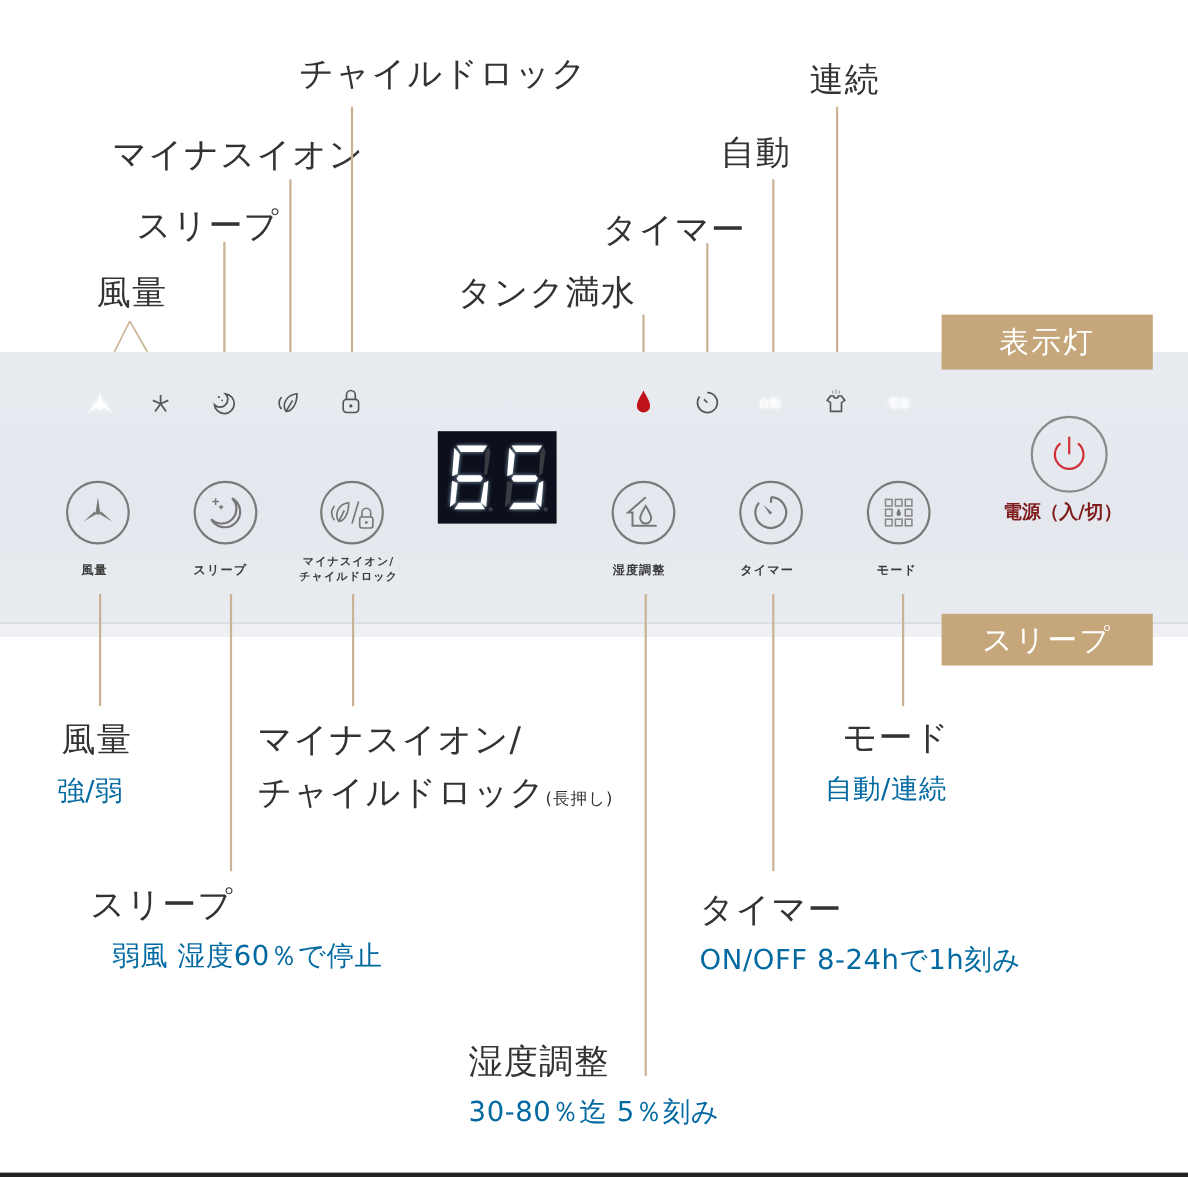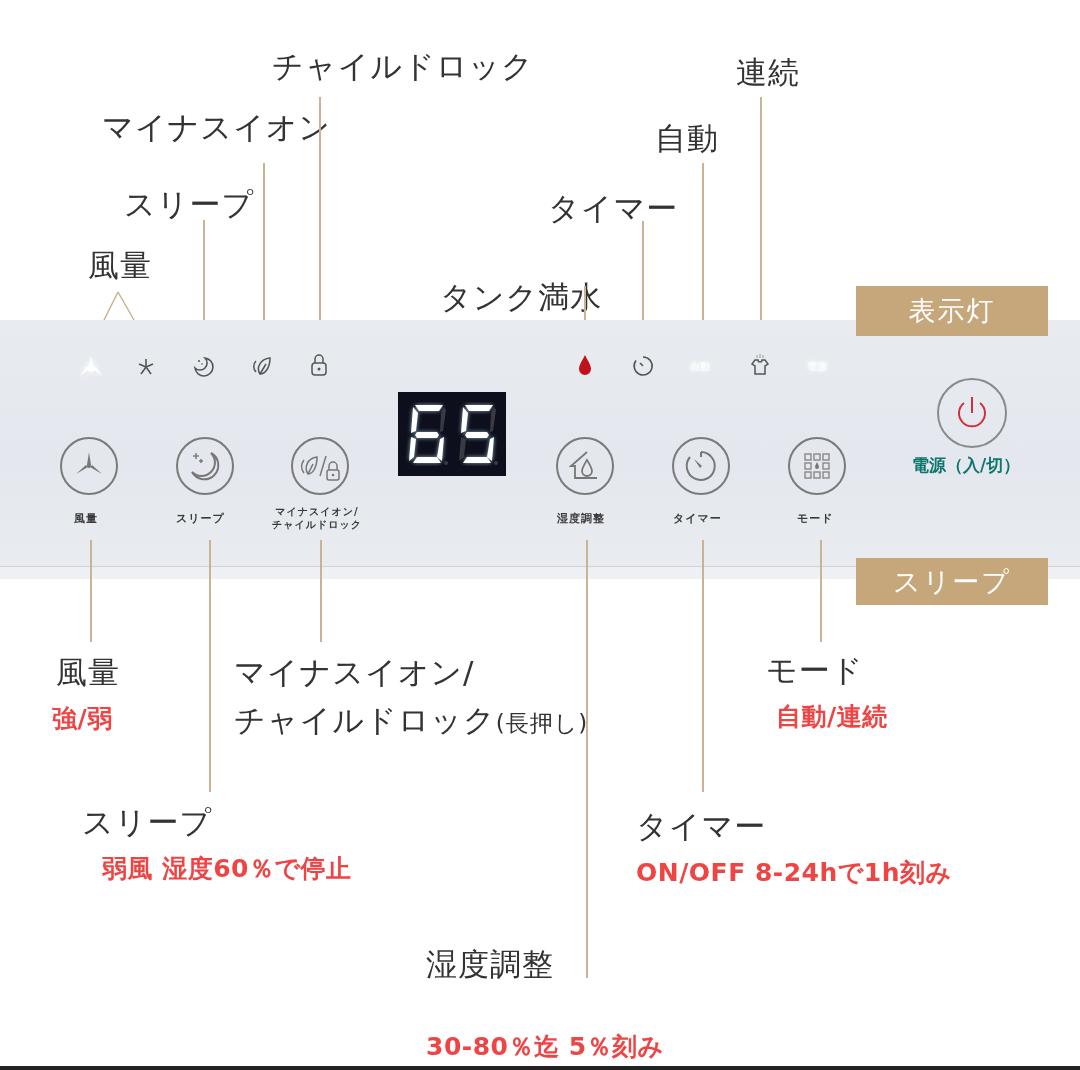--- a/index.html
+++ b/index.html
@@ -3,21 +3,21 @@
 <meta charset="utf-8">
 <style>
   html, body { margin: 0; padding: 0; background: #ffffff; }
   body {
     width: 1080px; height: 1070px; position: relative; overflow: hidden;
     font-family: "DejaVu Sans", "Liberation Sans", sans-serif;
     color: #3a3a3a;
   }
   .abs { position: absolute; }
   .callout { position: absolute; font-size: 31px; color: #333; white-space: nowrap; letter-spacing: 1px; }
-  .callout-sub { position: absolute; font-size: 25px; color: #ef4444; white-space: nowrap; letter-spacing: 0.5px; font-weight: bold; }
+  .callout-sub { position: absolute; font-size: 25px; color: #0369a1; white-space: nowrap; letter-spacing: 0.5px; }
   .vline { position: absolute; width: 1.5px; background: #c9b394; }
   .panel {
     position: absolute; left: 0; top: 320px; width: 1080px; height: 258px;
     background: linear-gradient(180deg, #e8ecf1 0%, #e4e8ee 55%, #e9ecf0 100%);
   }
   .panel-bottom-edge { position: absolute; left: 0; top: 566px; width: 1080px; height: 12px; background: #eef0f3; border-top: 1px solid #cfd3d9; }
   .tag {
     position: absolute; background: #c6a67b; color: #fff; font-size: 27px;
     display: flex; align-items: center; justify-content: center; letter-spacing: 2px;
   }
@@ -31,34 +31,34 @@
   .btn-label { position: absolute; font-size: 11px; color: #3a3a3a; font-weight: bold; text-align: center; white-space: nowrap; letter-spacing: 1px; line-height: 14px; }
   .display {
     position: absolute; left: 398px; top: 392px; width: 108px; height: 84px; background: #0d0f1c;
     display: flex; align-items: center; justify-content: center; gap: 6px;
   }
   .seg-digit { width: 44px; height: 64px; }
   .power-btn {
     position: absolute; left: 937px; top: 378px; width: 70px; height: 70px; border-radius: 50%;
     border: 2px solid #8a8a8a; box-sizing: border-box; display: flex; align-items: center; justify-content: center;
   }
-  .power-label { position: absolute; left: 912px; top: 454px; font-size: 17px; font-weight: bold; color: #0f766e; white-space: nowrap; }
+  .power-label { position: absolute; left: 912px; top: 454px; font-size: 17px; font-weight: bold; color: #7f1d1d; white-space: nowrap; }
   .bottom-line { position: absolute; left: 0; top: 1066px; width: 1080px; height: 4px; background: #222; }
 </style>
 </head>
 <body>
 
 <div class="callout" style="left:272px;top:46px;">チャイルドロック</div>
-<div class="callout" style="left:102px;top:107px;">マイナスイオン</div>
+<div class="callout" style="left:102px;top:120px;">マイナスイオン</div>
 <div class="callout" style="left:124px;top:184px;">スリープ</div>
 <div class="callout" style="left:88px;top:245px;">風量</div>
 <div class="callout" style="left:736px;top:52px;">連続</div>
 <div class="callout" style="left:655px;top:118px;">自動</div>
 <div class="callout" style="left:548px;top:188px;">タイマー</div>
-<div class="callout" style="left:440px;top:245px;margin-top:32px;">タンク満水</div>
+<div class="callout" style="left:416px;top:245px;">タンク満水</div>
 
 <svg class="abs" style="left:0;top:0;" width="1080" height="330">
   <g stroke="#c9b394" stroke-width="1.5" fill="none">
     <line x1="118" y1="292" x2="104" y2="320"></line>
     <line x1="118" y1="292" x2="134" y2="320"></line>
   </g>
 </svg>
 <div class="vline" style="left:203px;top:220px;height:105px;"></div>
 <div class="vline" style="left:263px;top:163px;height:162px;"></div>
 <div class="vline" style="left:319px;top:97px;height:228px;"></div>
@@ -274,28 +274,28 @@
 <div class="vline" style="left:320px;top:540px;height:102px;"></div>
 <div class="vline" style="left:586px;top:540px;height:438px;"></div>
 <div class="vline" style="left:702px;top:540px;height:252px;"></div>
 <div class="vline" style="left:820px;top:540px;height:102px;"></div>
 
 <div class="callout" style="left:56px;top:652px;">風量</div>
 <div class="callout-sub" style="left:52px;top:702px;">強/弱</div>
 
 <div class="callout" style="left:234px;top:652px;">マイナスイオン/</div>
 <div class="callout" style="left:234px;top:700px;">
-  <span>チャイルドロック</span><span style="font-size:23px;">(長押し)</span>
+  <span>チャイルドロック</span><span style="font-size:15px;">(長押し)</span>
 </div>
 
 <div class="callout" style="left:766px;top:650px;">モード</div>
-<div class="callout-sub" style="left:750px;top:700px;margin-left:26px;">自動/連続</div>
+<div class="callout-sub" style="left:750px;top:700px;">自動/連続</div>
 
 <div class="callout" style="left:82px;top:802px;">スリープ</div>
 <div class="callout-sub" style="left:82px;top:852px;margin-left:20px;">弱風 湿度60％で停止</div>
 
 <div class="callout" style="left:636px;top:806px;">タイマー</div>
 <div class="callout-sub" style="left:636px;top:856px;">ON/OFF 8-24hで1h刻み</div>
 
 <div class="callout" style="left:426px;top:944px;">湿度調整</div>
-<div class="callout-sub" style="left:426px;top:994px;margin-top:36px;">30-80％迄 5％刻み</div>
+<div class="callout-sub" style="left:426px;top:994px;">30-80％迄 5％刻み</div>
 
 <div class="bottom-line"></div>
 
 </body></html>

